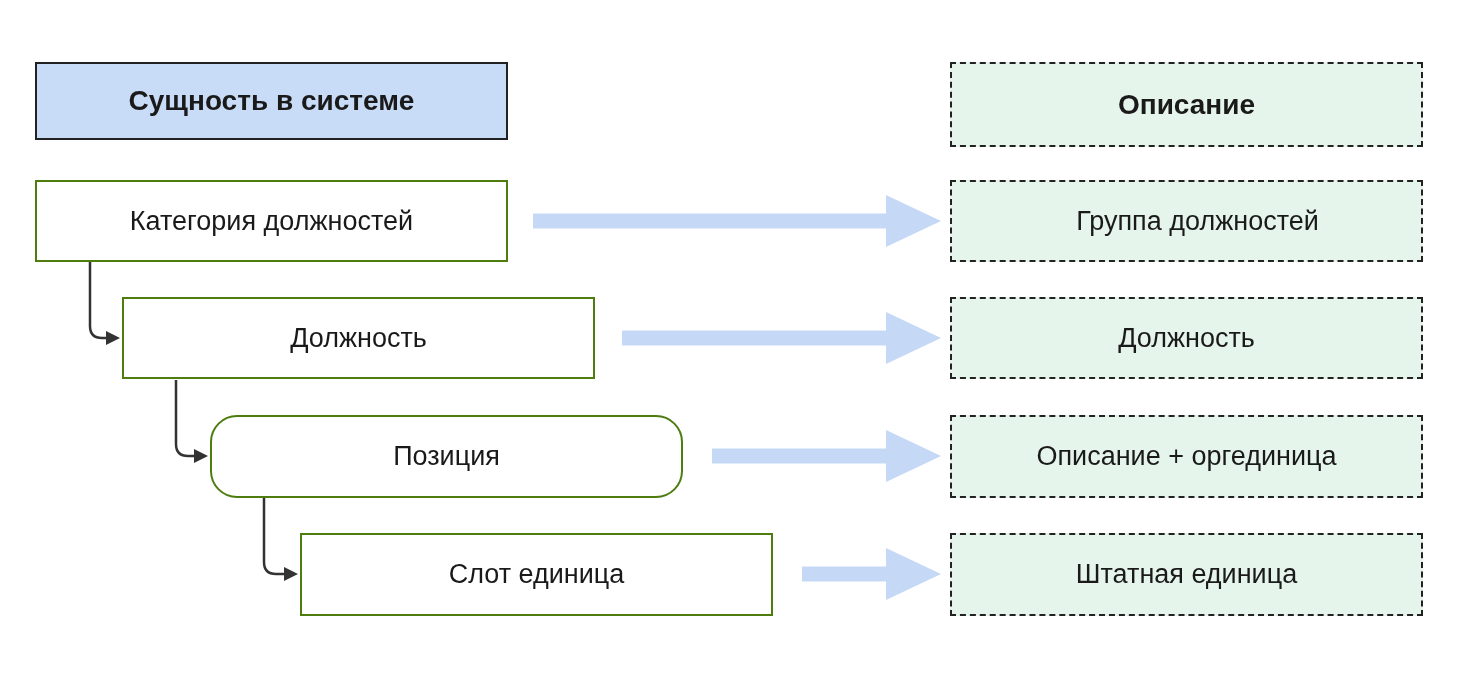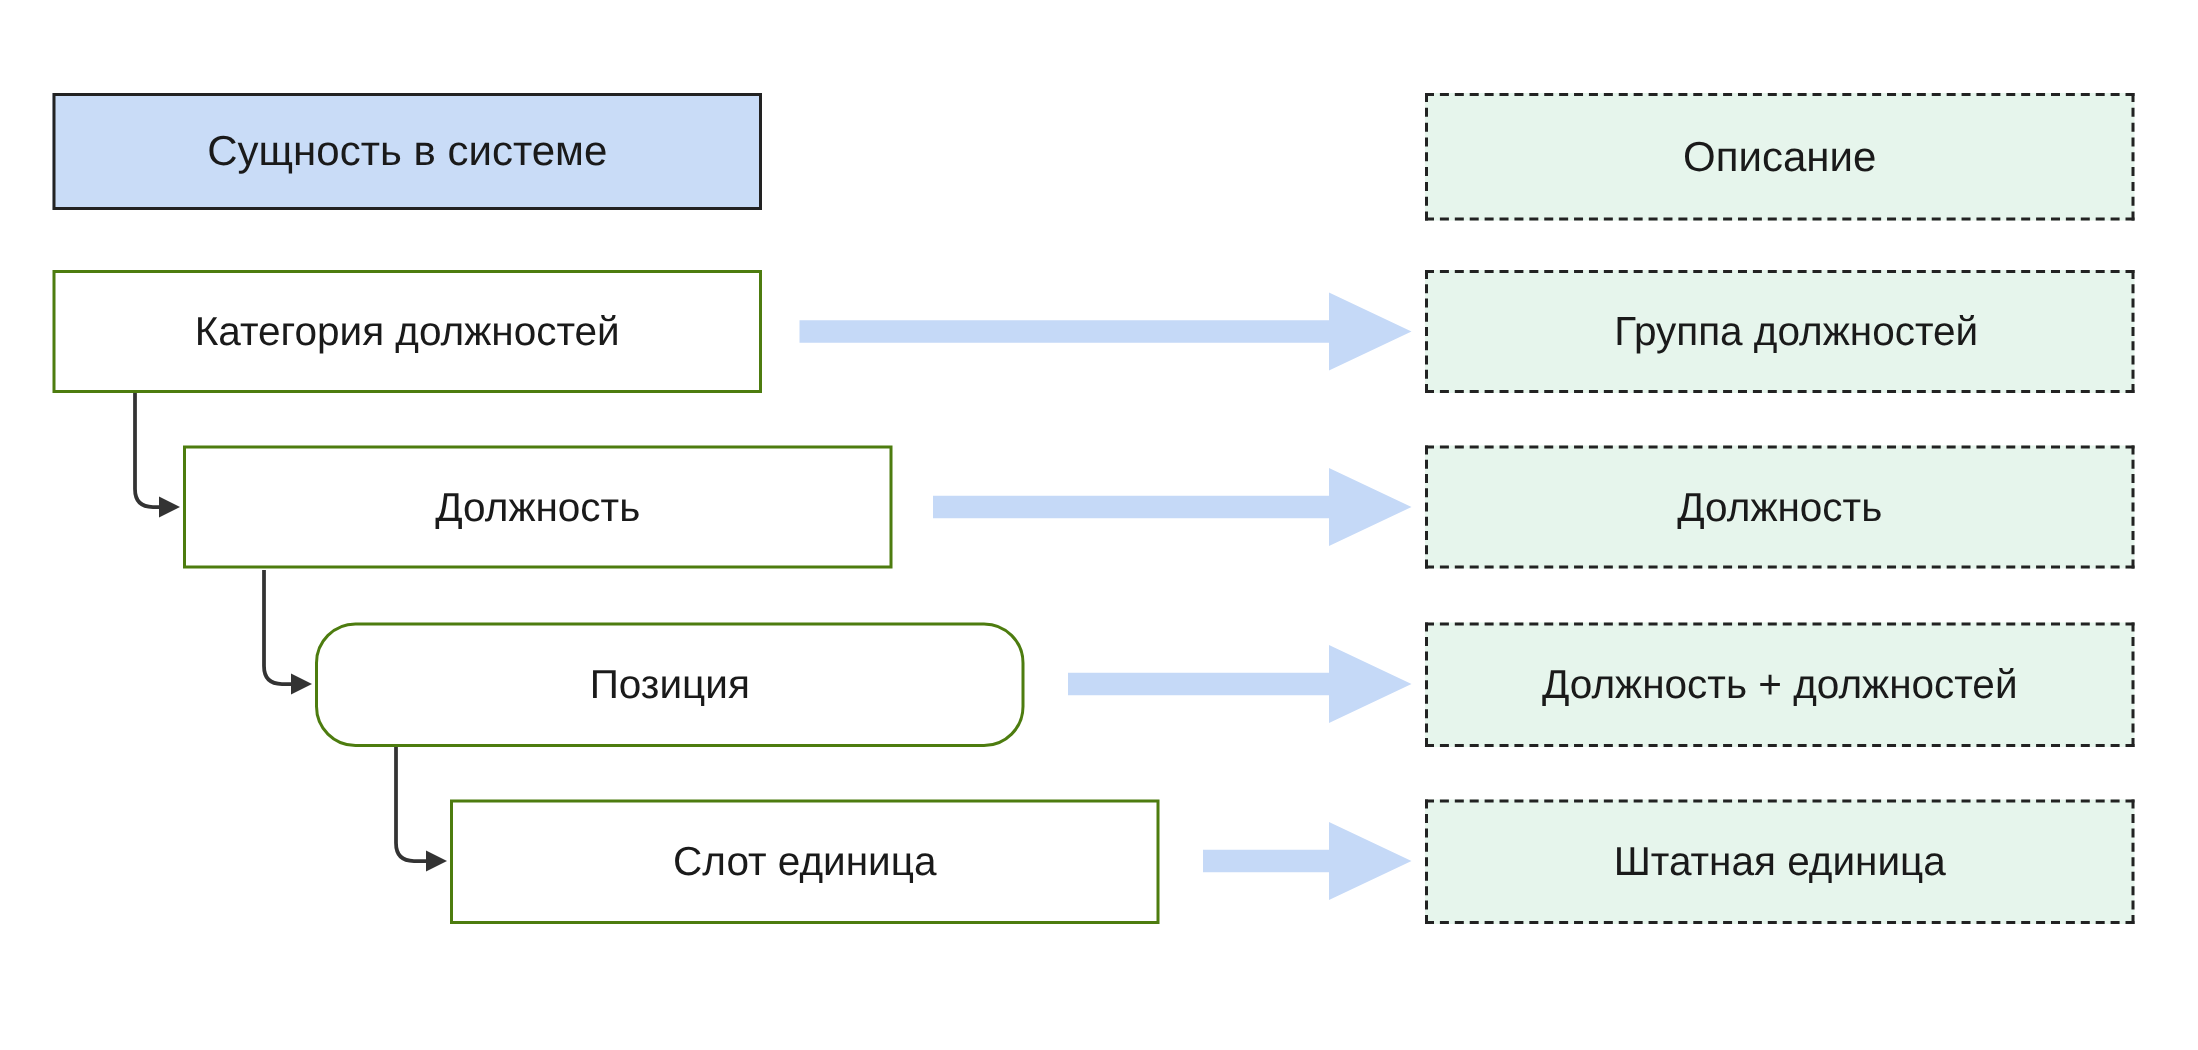--- a/index.html
+++ b/index.html
@@ -32,21 +32,21 @@
     width: 473px;
   }
   .box-label {
     font-size: 27px;
     color: var(--text, #1a1a1a);
     text-align: center;
     line-height: 1.2;
     white-space: nowrap;
   }
   .header-label {
-    font-weight: normal;
+    font-weight: bold;
     font-size: 28px;
   }
   .blue-box {
     background: var(--blue_fill, #c9dcf7);
     border: 2px solid var(--border_dark, #222222);
   }
   .white-box {
     background: #ffffff;
     border: 2px solid #4d7c0f;
   }
@@ -110,20 +110,20 @@
 
   <div class="box green-box" style="left:950px; top:180px; height:82px;padding-left:22px;">
     <span class="box-label">Группа должностей</span>
   </div>
 
   <div class="box green-box" style="left:950px; top:297px; height:82px;">
     <span class="box-label">Должность</span>
   </div>
 
   <div class="box green-box" style="left:950px; top:415px; height:83px;">
-    <span class="box-label">Должность + должностей</span>
+    <span class="box-label">Описание + оргединица</span>
   </div>
 
   <div class="box green-box" style="left:950px; top:533px; height:83px;">
     <span class="box-label">Штатная единица</span>
   </div>
 
 </div>
 
 </body></html>

